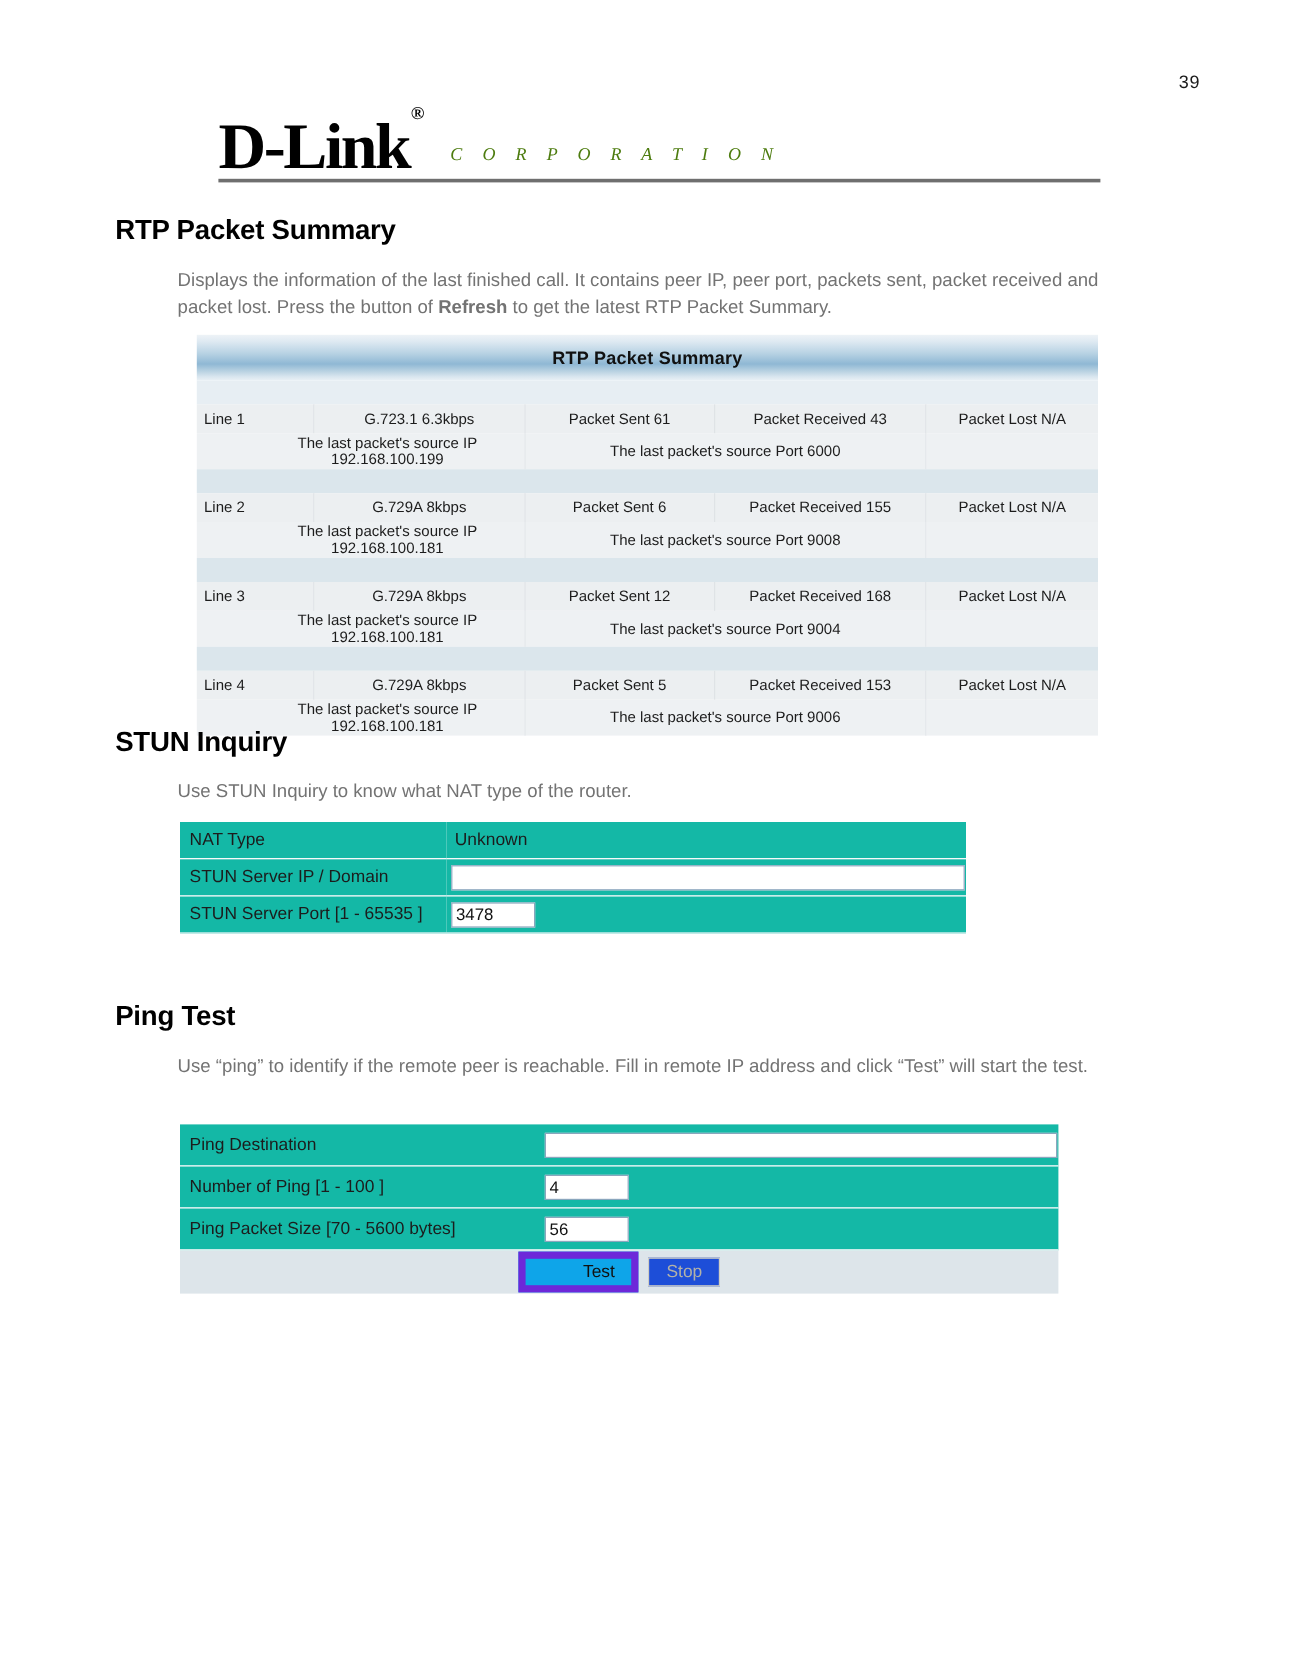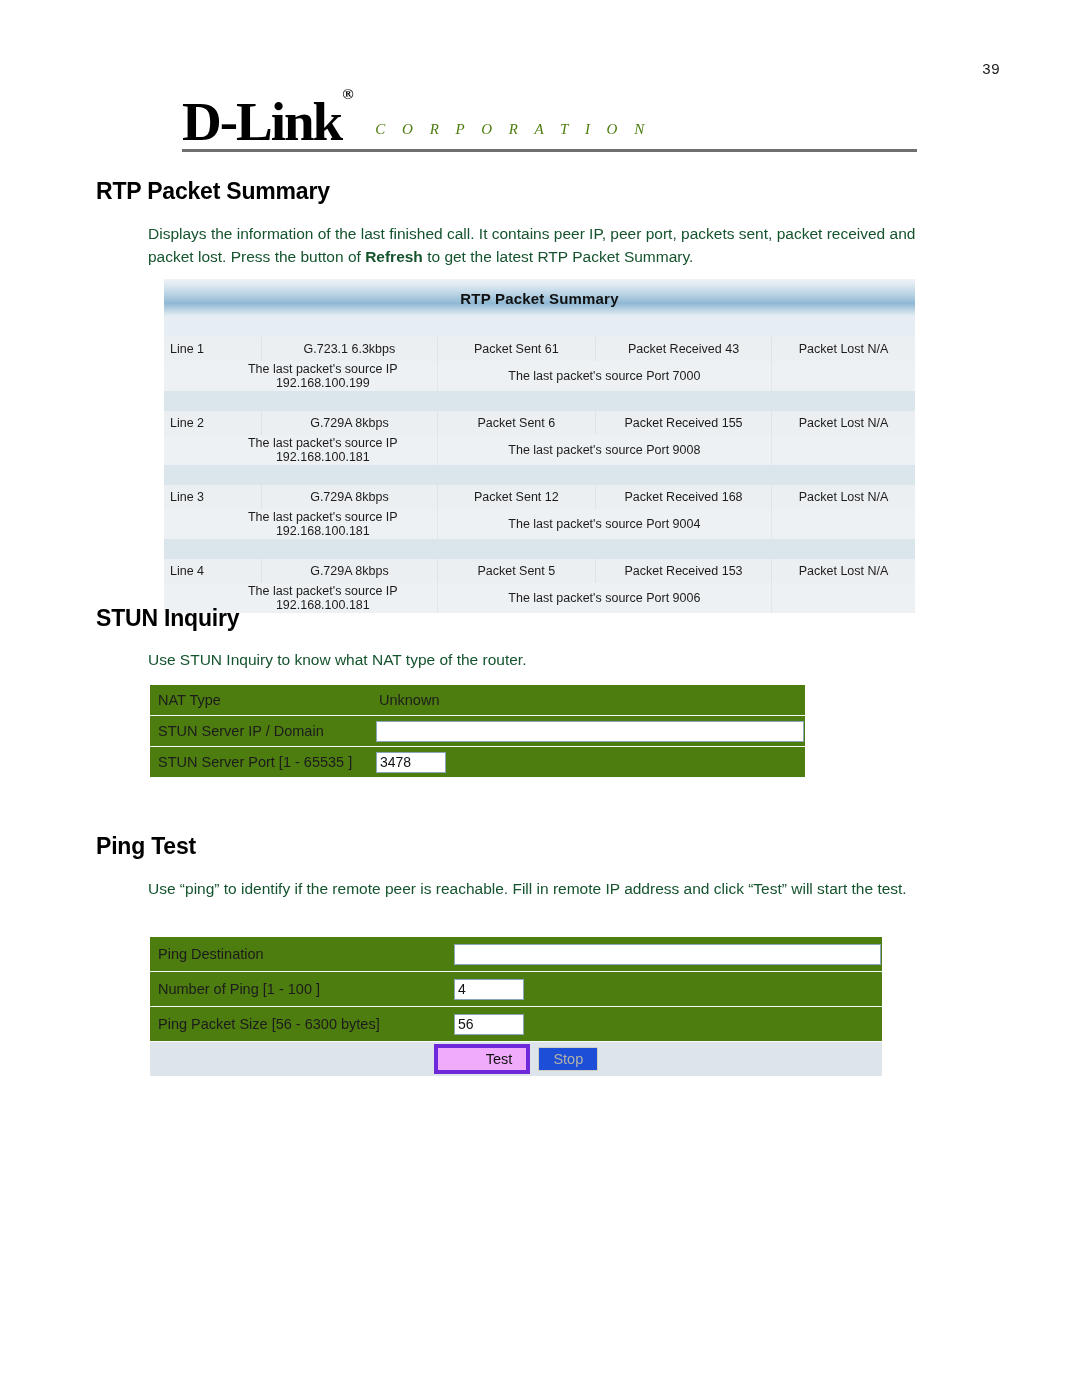--- a/index.html
+++ b/index.html
@@ -84,21 +84,21 @@
     font-size: 23px;
     font-weight: bold;
     color: #000;
     letter-spacing: -0.2px;
   }
   .body-text {
     position: absolute;
     left: 148px;
     font-size: 15.5px;
     line-height: 23px;
-    color: #14532d;
+    color: #737373;
   }
   .body-text b { font-weight: bold; }
 
   
   .rtp-table {
     position: absolute;
     left: 164px;
     top: 279px;
     width: 751px;
     border-collapse: collapse;
@@ -147,21 +147,21 @@
   .src-port { text-align: center; }
 
   
   .form-table {
     position: absolute;
     border-collapse: collapse;
     font-size: 14.5px;
     color: #1c1c1c;
   }
   .form-table td {
-    background: #4d7c0f;
+    background: #14b8a6;
     border-bottom: 1px solid #f7f9fa;
     vertical-align: middle;
   }
   .form-table td.label-cell {
     padding-left: 8px;
     white-space: nowrap;
   }
   .form-table td.value-cell {
     padding-left: 4px;
   }
@@ -204,22 +204,22 @@
   .btn {
     font-family: "Liberation Sans", sans-serif;
     font-size: 14.5px;
     padding: 2px 14px;
     background: #f0efe8;
     display: inline-block;
     line-height: 18px;
     box-sizing: border-box;
   }
   .btn-test {
-    border: 4px solid #6d28d9;
-    background: #f0abfc;
+    border: 6px solid #6d28d9;
+    background: #0ea5e9;
     color: #111;
     margin-right: 8px;
     padding-left: 48px;
   }
   .btn-stop {
     border: 1px solid #cfcec4;
     background: #1d4ed8;
     color: #b3b2a8;
   }
 </style>
@@ -252,21 +252,21 @@
 
     <tr class="rtp-line-row">
       <td class="c-line">Line 1</td>
       <td class="c-codec">G.723.1 6.3kbps</td>
       <td class="c-sent">Packet Sent 61</td>
       <td class="c-recv">Packet Received 43</td>
       <td class="c-lost">Packet Lost N/A</td>
     </tr>
     <tr class="rtp-src-row">
       <td class="src-ip" colspan="2">The last packet's source IP 192.168.100.199</td>
-      <td class="src-port" colspan="2">The last packet's source Port 7000</td>
+      <td class="src-port" colspan="2">The last packet's source Port 6000</td>
       <td></td>
     </tr>
 
     <tr class="rtp-spacer">
         <td colspan="5"></td>
       </tr>
 
     <tr class="rtp-line-row">
       <td class="c-line">Line 2</td>
       <td class="c-codec">G.729A 8kbps</td>
@@ -353,21 +353,21 @@
         <input class="txt-input input-ping-wide" type="text" value="" style="">
       </td>
     </tr>
     <tr>
       <td class="label-cell">Number of Ping [1 - 100 ]</td>
       <td class="value-cell">
         <input class="txt-input input-small" type="text" value="4" style="">
       </td>
     </tr>
     <tr>
-      <td class="label-cell">Ping Packet Size [56 - 6300 bytes]</td>
+      <td class="label-cell">Ping Packet Size [70 - 5600 bytes]</td>
       <td class="value-cell">
         <input class="txt-input input-small" type="text" value="56" style="">
       </td>
     </tr>
     <tr class="button-row">
       <td colspan="2">
         <span class="btn btn-test">Test</span><span class="btn btn-stop">Stop</span>
       </td>
     </tr>
   </tbody>

